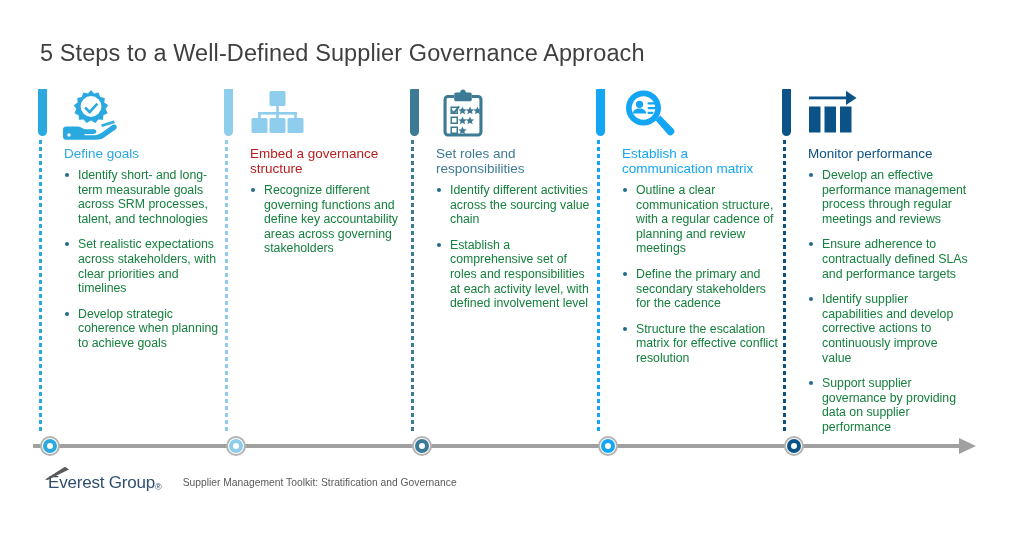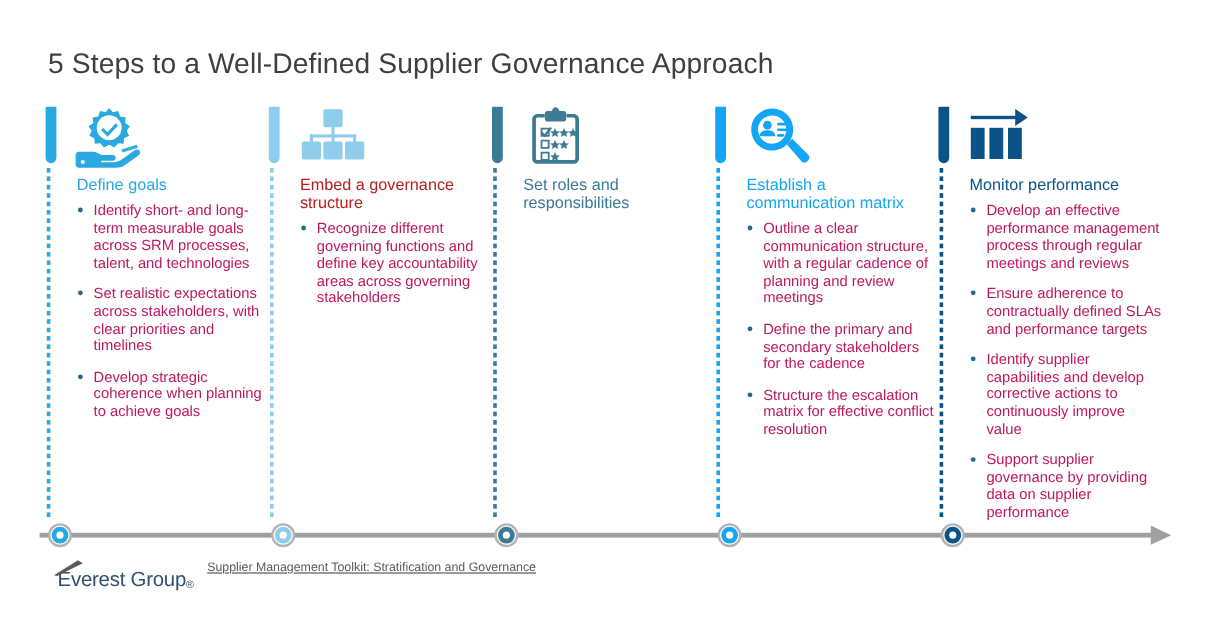--- a/index.html
+++ b/index.html
@@ -94,21 +94,21 @@
     margin: 0;
     padding: 0;
     list-style: none;
   }
   .bullets li {
     position: relative;
     padding-left: 14px;
     margin-bottom: 11px;
     font-size: 12.3px;
     line-height: 14.6px;
-    color: #be185d;
+    color: #15803d;
   }
   .bullets li:before {
     content: "";
     position: absolute;
     left: 1px;
     top: 5px;
     width: 4px;
     height: 4px;
     border-radius: 50%;
     background: #1f6b8c;
@@ -160,20 +160,21 @@
   .node-3 { left: 598px; }
   .node-4 { left: 784px; }
 
   
   .footer {
     position: absolute;
     left: 44px;
     top: 466px;
     height: 26px;
     display: flex;
+    align-items: flex-end;
   }
   .logo {
     position: relative;
     display: flex;
     align-items: flex-end;
     height: 26px;
     padding-left: 4px;
   }
   .logo-caret {
     position: absolute;
@@ -190,24 +191,23 @@
   }
   .logo-reg {
     font-size: 9px;
     color: #2f4f6f;
     vertical-align: super;
     line-height: 10px;
   }
   .footer-caption {
     font-size: 10.3px;
     color: #5a5a5a;
-    margin-left: 11px;
+    margin-left: 21px;
     line-height: 16px;
     padding-bottom: 1px;
-    text-decoration: underline;
   }
 </style>
 </head>
 <body>
 
 <div class="page-title">5 Steps to a Well-Defined Supplier Governance Approach</div>
 
 <div class="columns">
 
   <div class="col col-0">
@@ -280,20 +280,22 @@
           <path d="M38 18.6 L39.2 21.3 L42.1 21.5 L39.9 23.4 L40.6 26.2 L38 24.7 L35.4 26.2 L36.1 23.4 L33.9 21.5 L36.8 21.3 Z"></path>
           <path d="M45.5 18.6 L46.7 21.3 L49.6 21.5 L47.4 23.4 L48.1 26.2 L45.5 24.7 L42.9 26.2 L43.6 23.4 L41.4 21.5 L44.3 21.3 Z"></path>
           <path d="M30.5 28.6 L31.7 31.3 L34.6 31.5 L32.4 33.4 L33.1 36.2 L30.5 34.7 L27.9 36.2 L28.6 33.4 L26.4 31.5 L29.3 31.3 Z"></path>
           <path d="M38 28.6 L39.2 31.3 L42.1 31.5 L39.9 33.4 L40.6 36.2 L38 34.7 L35.4 36.2 L36.1 33.4 L33.9 31.5 L36.8 31.3 Z"></path>
           <path d="M30.5 38.6 L31.7 41.3 L34.6 41.5 L32.4 43.4 L33.1 46.2 L30.5 44.7 L27.9 46.2 L28.6 43.4 L26.4 41.5 L29.3 41.3 Z"></path>
         </g>
       </svg>
     </div>
     <div class="col-head" style="color:#3d7a96">Set roles and responsibilities</div>
     <ul class="bullets" style="top:95px">
+      <li>Identify different activities across the sourcing value chain</li>
+      <li>Establish a comprehensive set of roles and responsibilities at each activity level, with defined involvement level</li>
     </ul>
   </div>
 
   <div class="col col-3">
     <div class="accent-bar" style="background:#14a5f5"></div>
     <div class="dotted-line" style="color:#14a5f5"></div>
     <div class="icon-wrap">
       <svg width="62" height="52" viewBox="0 0 62 52">
         <g fill="#14a5f5">
           <path d="M25.5 2.5 C35.2 2.5 43 10.3 43 20 C43 29.7 35.2 37.5 25.5 37.5 C15.8 37.5 8 29.7 8 20 C8 10.3 15.8 2.5 25.5 2.5 Z M25.5 8.2 C18.9 8.2 13.7 13.5 13.7 20 C13.7 26.5 18.9 31.8 25.5 31.8 C32.1 31.8 37.3 26.5 37.3 20 C37.3 13.5 32.1 8.2 25.5 8.2 Z"></path>

